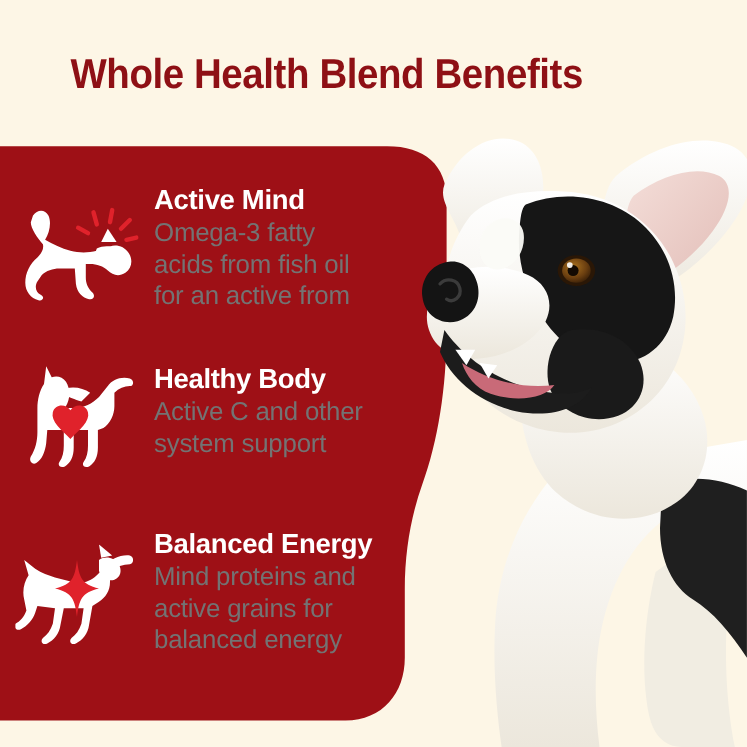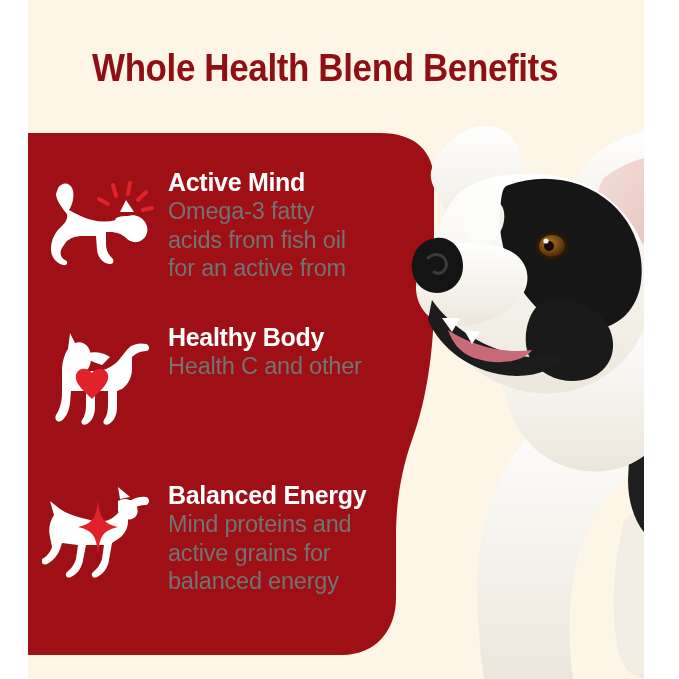--- a/index.html
+++ b/index.html
@@ -7,25 +7,24 @@
     padding: 0;
   }
   body {
     width: 679px;
     height: 679px;
     overflow: hidden;
     font-family: "Liberation Sans", sans-serif;
   }
   #infographic {
     position: relative;
-    width: 616px;
+    width: 679px;
     height: 679px;
     background: #fdf6e6;
     overflow: hidden;
-    margin-left: 28px;
   }
 
   
   .title {
     position: absolute;
     left: 64px;
     top: 48px;
     width: 560px;
     font-family: "Liberation Sans Narrow", "Liberation Sans", sans-serif;
     font-size: 38px;
@@ -55,21 +54,21 @@
     top: 133px;
     width: 440px;
     height: 522px;
     padding: 0;
   }
   .benefit {
     position: absolute;
     left: 0;
     width: 440px;
     display: flex;
-    align-items: flex-start;
+    align-items: center;
   }
   .benefit-1 { top: 35px; }
   .benefit-2 { top: 190px; }
   .benefit-3 { top: 348px; }
 
   .icon-wrap {
     width: 140px;
     flex: 0 0 140px;
     display: flex;
     justify-content: center;
@@ -362,21 +361,22 @@
           <path d="M50,44
                    C46,38 36,38 34,46
                    C32,54 42,62 50,70
                    C58,62 68,54 66,46
                    C64,38 54,38 50,44 Z" fill="#e0222b"></path>
         </svg>
       </div>
       <div class="text-wrap">
         <p class="b-head">Healthy Body</p>
         <p class="b-body">
-          <span>Health C and other</span>
+          <span>Active C and other</span>
+          <span>system support</span>
         </p>
       </div>
     </div>
 
     <div class="benefit benefit-3">
       <div class="icon-wrap">
         <svg width="112" height="92" viewBox="0 0 112 92" xmlns="http://www.w3.org/2000/svg">
 
           <path d="M18,22
                    L8,14

